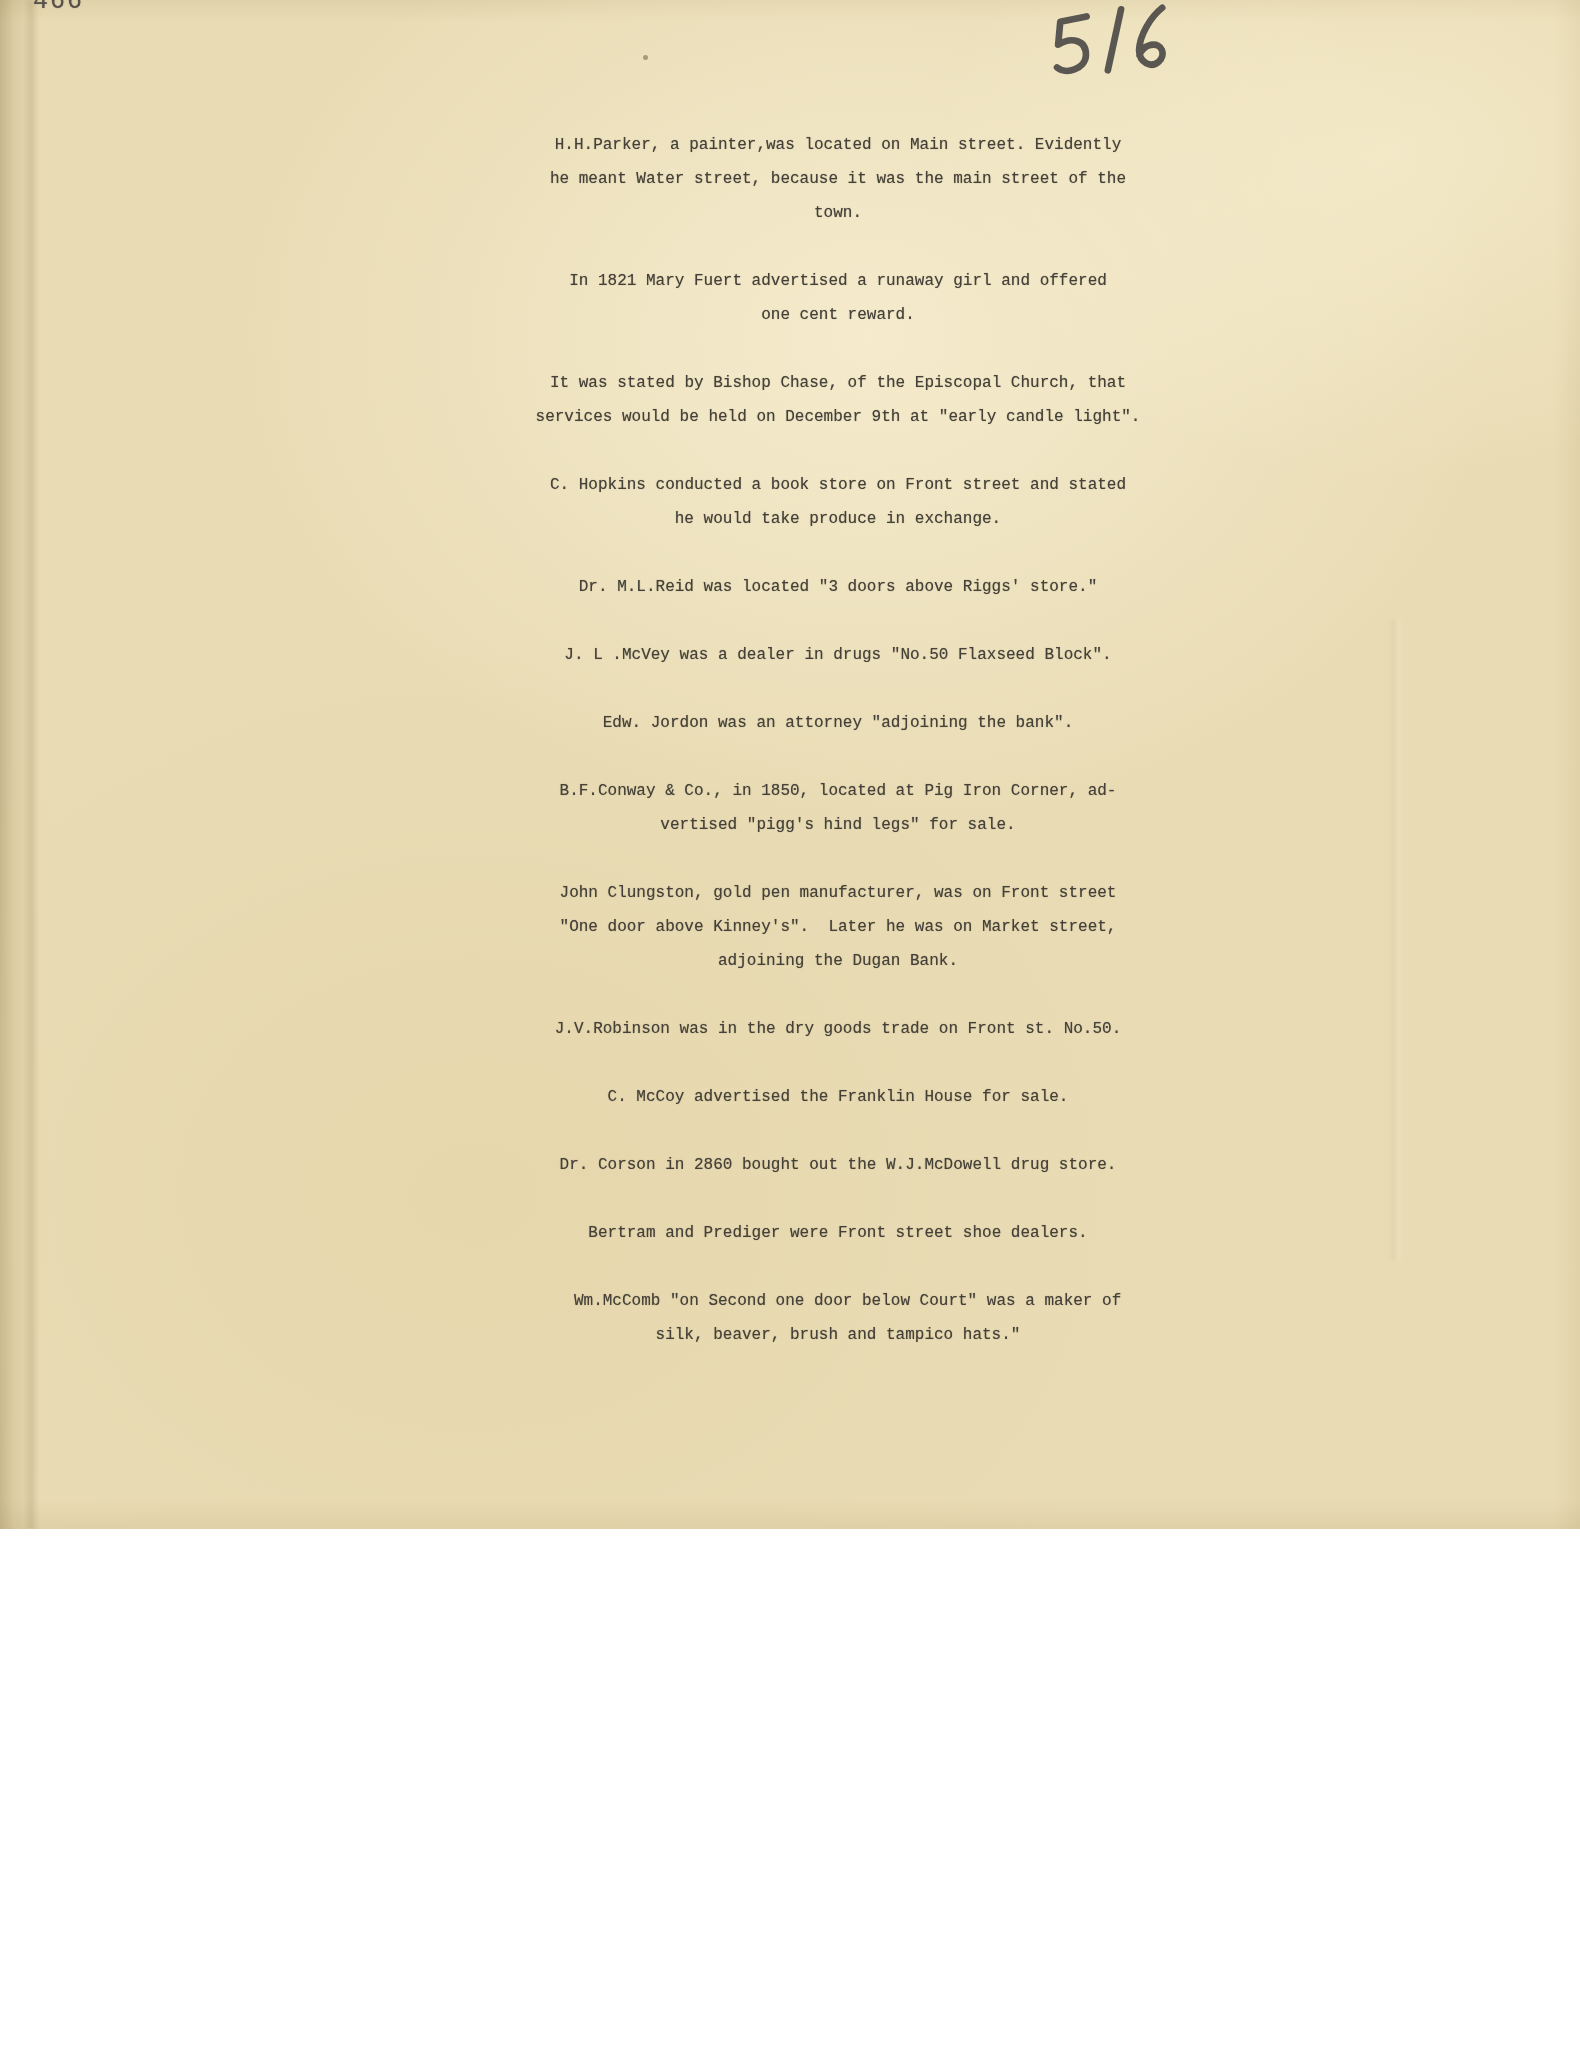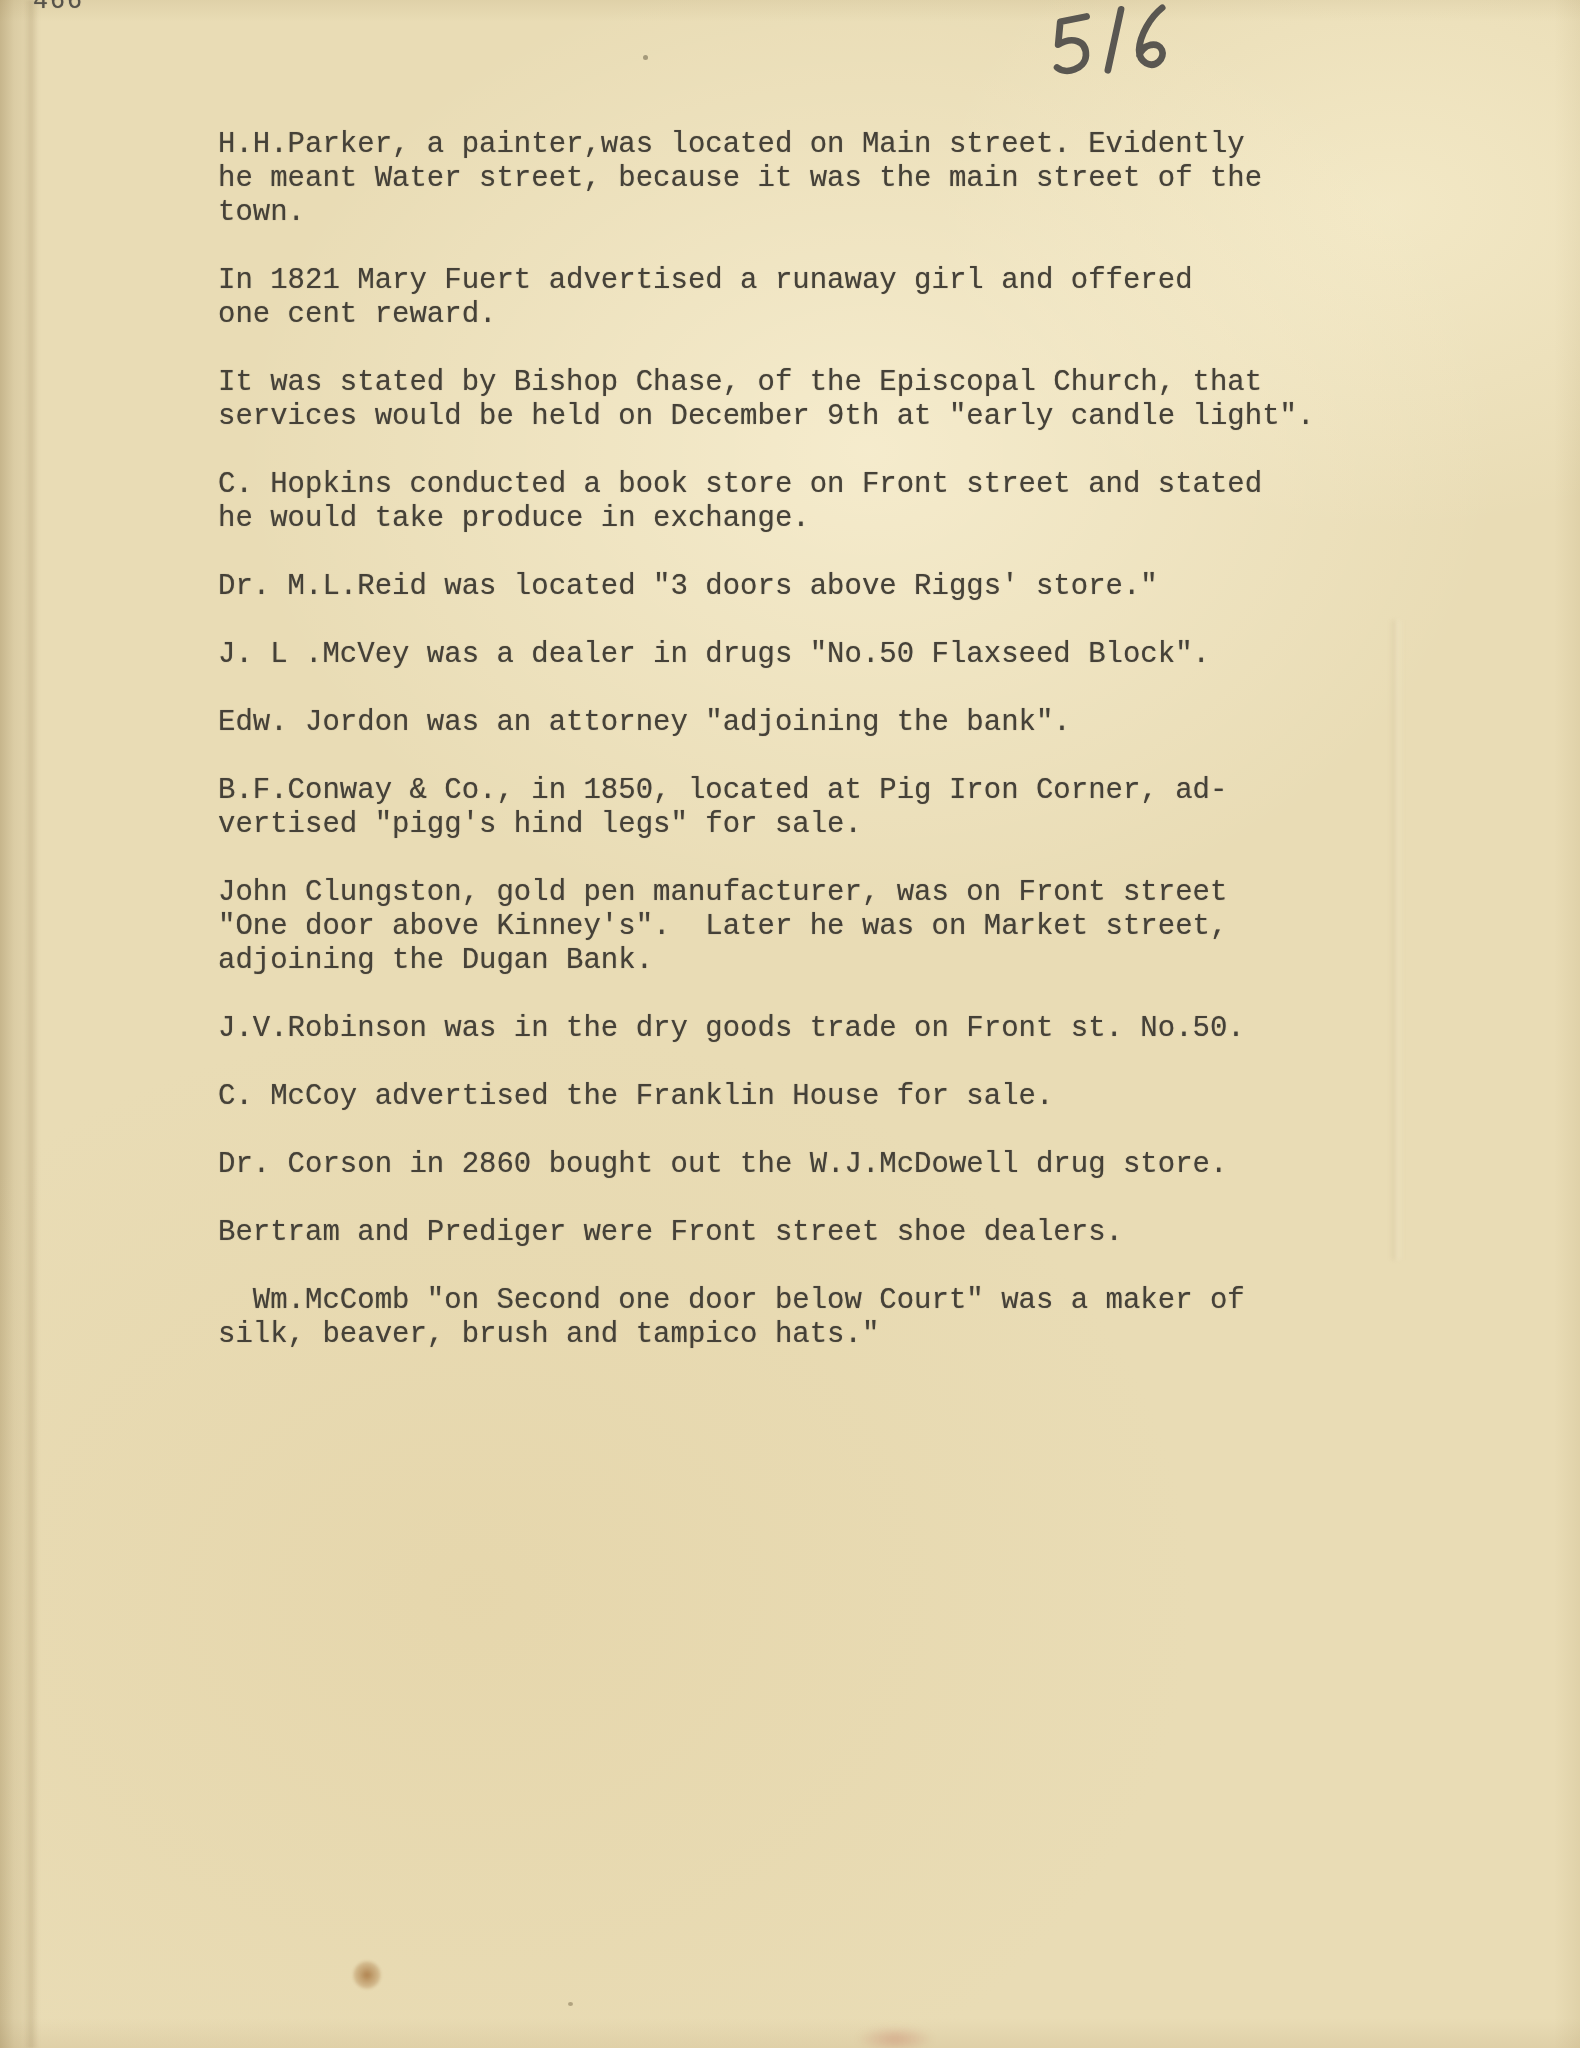--- a/index.html
+++ b/index.html
@@ -2,31 +2,32 @@
 <html><head>
 <meta charset="utf-8">
 <style>
   html, body { margin: 0; padding: 0; }
   body {
     width: 1580px; height: 2048px;
     font-family: "Liberation Mono", "DejaVu Sans Mono", monospace;
   }
   .paper {
     position: relative;
-    width: 1580px; height: 2048px;
+    width: 1580px; height: 1529px;
     overflow: hidden;
     background:
       radial-gradient(900px 700px at 55% 22%, rgba(255,248,224,0.55), transparent 70%),
       radial-gradient(700px 500px at 88% 10%, rgba(252,244,214,0.50), transparent 65%),
       radial-gradient(1000px 800px at 30% 78%, rgba(226,208,162,0.45), transparent 72%),
       linear-gradient(90deg, rgba(118,92,44,0.30) 0px, rgba(118,92,44,0.12) 14px, rgba(118,92,44,0) 42px),
       linear-gradient(270deg, rgba(140,115,60,0.10) 0px, rgba(140,115,60,0) 26px),
       linear-gradient(180deg, rgba(140,115,60,0.10) 0px, rgba(140,115,60,0) 22px),
       linear-gradient(0deg, rgba(150,120,70,0.12) 0px, rgba(150,120,70,0) 30px),
       #e9dcb5;
+    text-align: center;
   }
   .crease-left {
     position: absolute; left: 24px; top: 0; width: 14px; height: 100%;
     background: linear-gradient(90deg, transparent, rgba(110,85,45,0.14), transparent);
     filter: blur(1px);
   }
   .crease-right {
     position: absolute; left: 1390px; top: 620px; width: 12px; height: 640px;
     background: linear-gradient(90deg, transparent, rgba(120,95,50,0.10) 40%, rgba(255,250,230,0.25) 60%, transparent);
     filter: blur(2px);
@@ -43,21 +44,21 @@
   }
   .handwritten svg { display: block; width: 100%; height: 100%; opacity: 0.92; }
   .handwritten .hidden-value {
     position: absolute; left: 0; top: 0; opacity: 0; font-size: 2px;
   }
   .text-block {
     position: absolute; left: 218px; top: 128px; width: 1240px;
   }
   .text-block p {
     margin: 0 0 34px 0;
-    font-size: 29px;
+    font-size: 16px;
     line-height: 34px;
     white-space: pre-wrap;
     color: #454138;
     text-shadow: 0 0 1px rgba(69,65,56,0.55);
   }
   .stain-brown {
     position: absolute; left: 352px; top: 1960px; width: 30px; height: 30px;
     border-radius: 50%;
     background: radial-gradient(circle, rgba(146,86,28,0.65), rgba(146,86,28,0.25) 55%, transparent 72%);
     filter: blur(1px);

